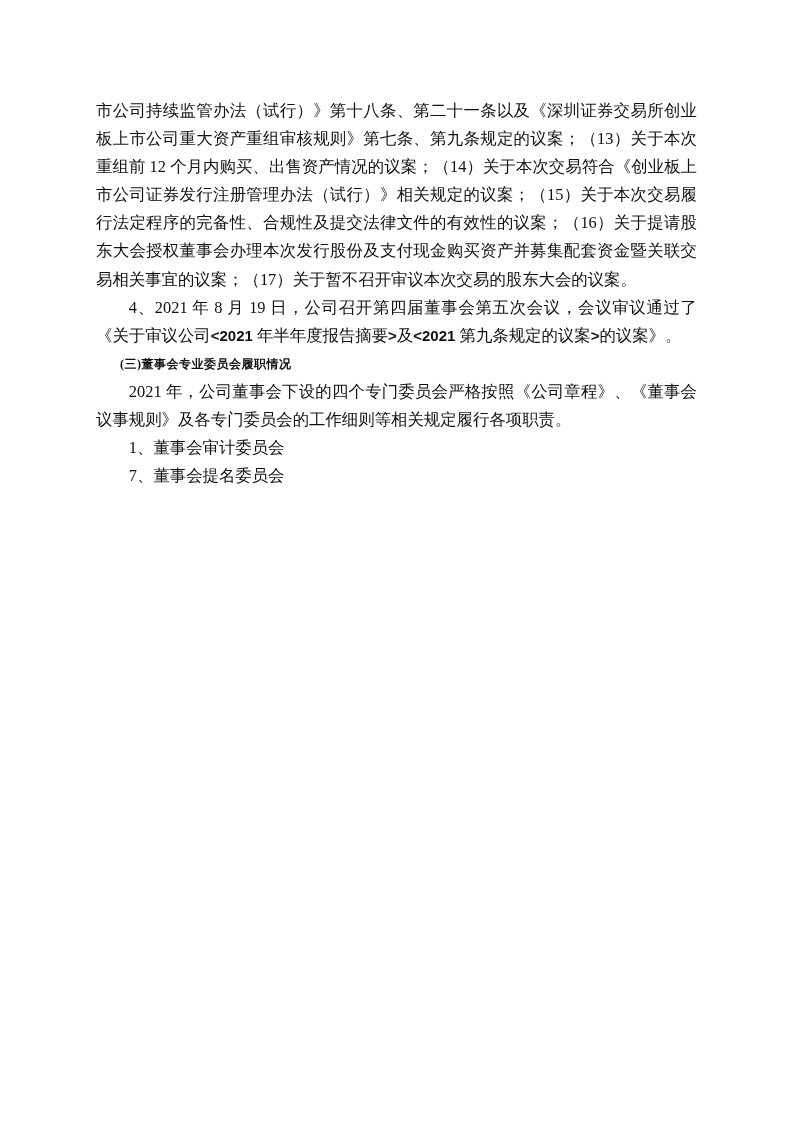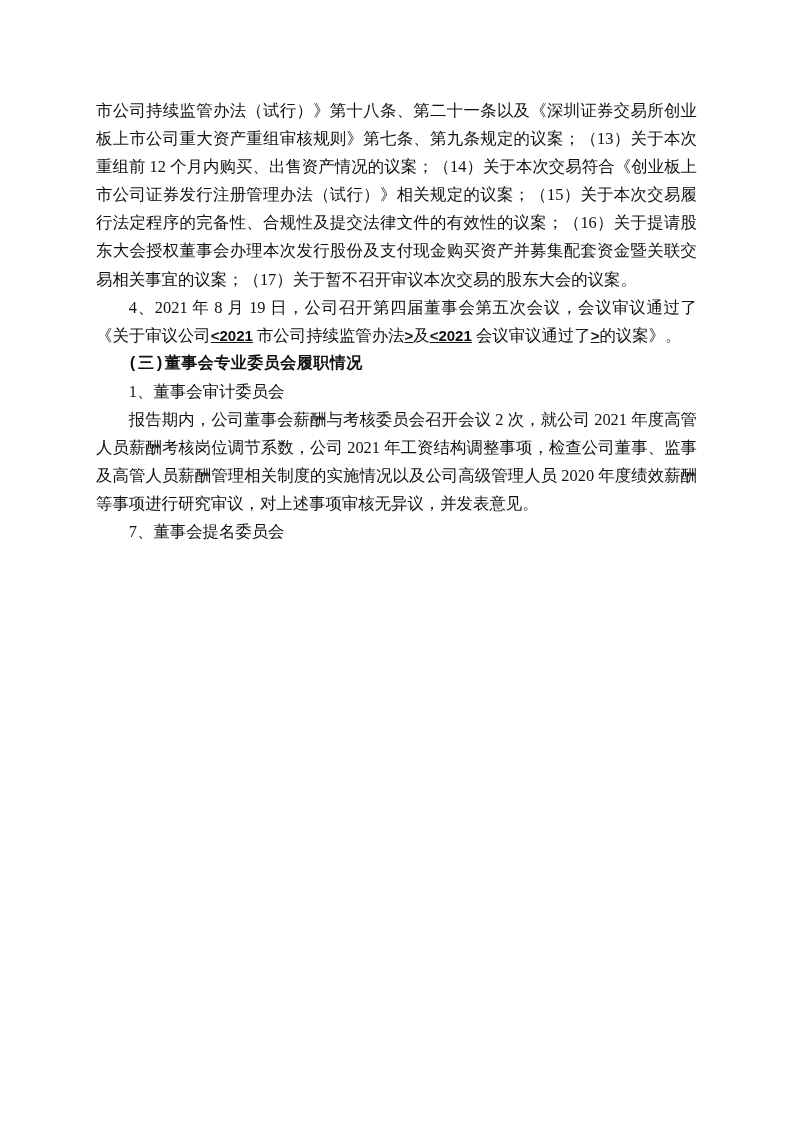--- a/index.html
+++ b/index.html
@@ -27,37 +27,36 @@
     text-justify: inter-ideograph;
   }
   .para {
     margin: 0;
     padding: 0;
   }
   .para.indent {
     text-indent: 2em;
   }
   .para.heading {
-    font-family: Liberation Mono, monospace;
+    font-family: Liberation Serif, serif;
     font-weight: bold;
-    font-size: 16px;
+    font-size: 12px;
     letter-spacing: 0.5px;
   }
   .num-sans {
     font-family: "Liberation Sans", "DejaVu Sans", sans-serif;
     font-weight: bold;
     font-size: 15px;
-    text-decoration: underline;
   }
 </style>
 </head>
 <body>
 
 <div class="page">
   <div class="doc-body">
       <p class="para body"><span>市公司持续监管办法（试行）》第十八条、第二十一条以及《深圳证券交易所创业板上市公司重大资产重组审核规则》第七条、第九条规定的议案；（13）关于本次重组前 12 个月内购买、出售资产情况的议案；（14）关于本次交易符合《创业板上市公司证券发行注册管理办法（试行）》相关规定的议案；（15）关于本次交易履行法定程序的完备性、合规性及提交法律文件的有效性的议案；（16）关于提请股东大会授权董事会办理本次发行股份及支付现金购买资产并募集配套资金暨关联交易相关事宜的议案；（17）关于暂不召开审议本次交易的股东大会的议案。</span></p>
-      <p class="para body indent"><span>4、2021 年 8 月 19 日，公司召开第四届董事会第五次会议，会议审议通过了《关于审议公司</span><span class="num-sans">&lt;2021</span><span> 市公司持续监管办法</span><span class="num-sans">&gt;</span><span>及</span><span class="num-sans">&lt;2021</span><span> 会议审议通过了</span><span class="num-sans">&gt;</span><span>的议案》。</span></p>
+      <p class="para body indent"><span>4、2021 年 8 月 19 日，公司召开第四届董事会第五次会议，会议审议通过了《关于审议公司</span><span class="num-sans">&lt;2021</span><span> 年半年度报告摘要</span><span class="num-sans">&gt;</span><span>及</span><span class="num-sans">&lt;2021</span><span> 第九条规定的议案</span><span class="num-sans">&gt;</span><span>的议案》。</span></p>
       <p class="para heading indent"><span>(三)董事会专业委员会履职情况</span></p>
+      <p class="para body indent"><span>2021 年，公司董事会下设的四个专门委员会严格按照《公司章程》、《董事会议事规则》及各专门委员会的工作细则等相关规定履行各项职责。</span></p>
       <p class="para body indent"><span>1、董事会审计委员会</span></p>
-      <p class="para body indent"><span>报告期内，公司董事会薪酬与考核委员会召开会议 2 次，就公司 2021 年度高管人员薪酬考核岗位调节系数，公司 2021 年工资结构调整事项，检查公司董事、监事及高管人员薪酬管理相关制度的实施情况以及公司高级管理人员 2020 年度绩效薪酬等事项进行研究审议，对上述事项审核无异议，并发表意见。</span></p>
       <p class="para body indent"><span>7、董事会提名委员会</span></p>
     </div>
 </div>
 
 </body></html>

